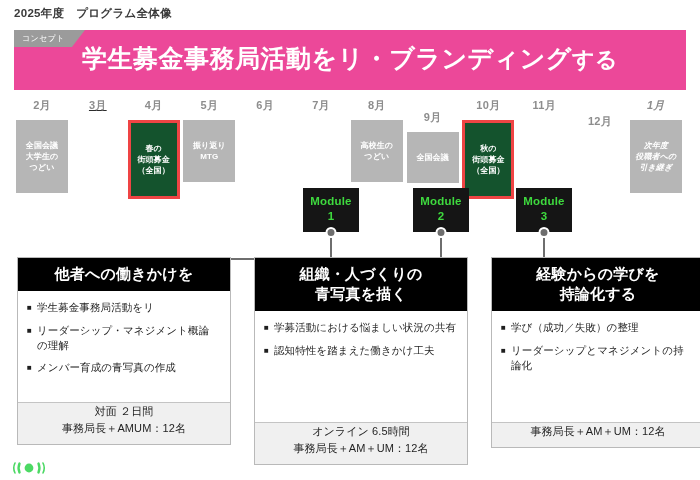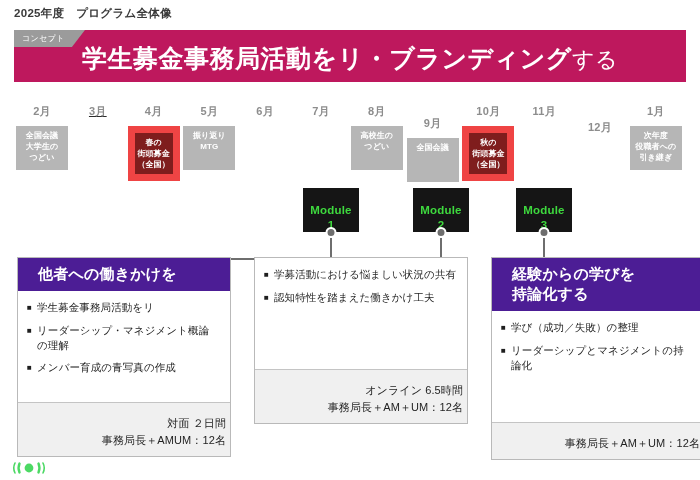--- a/index.html
+++ b/index.html
@@ -27,22 +27,22 @@
     color: #3a3a3a;
     white-space: pre;
   }
 
   
   .banner {
     position: absolute;
     left: 14px;
     top: 30px;
     width: 672px;
-    height: 52px;
-    background: #be185d;
+    height: 60px;
+    background: #ec4899;
   }
   .banner-tab {
     position: absolute;
     left: 0;
     top: 0;
     height: 17px;
     padding: 0 20px 0 8px;
     background: #9b9b9b;
     color: #ffffff;
     font-size: 8px;
@@ -58,29 +58,29 @@
     top: 11px;
     text-align: center;
     color: #ffffff;
     font-size: 25px;
     font-weight: bold;
     letter-spacing: 0.5px;
     line-height: 34px;
     white-space: nowrap;
   }
   .banner-title .light {
-    font-weight: normal;
+    font-weight: bold;
     font-size: 22px;
   }
 
   
   .timeline {
     position: absolute;
     left: 0;
-    top: 104px;
+    top: 98px;
     width: 624px;
     height: 80px;
   }
   .month-col {
     position: absolute;
     top: 0;
     width: 56px;
     text-align: center;
   }
   .month-label {
@@ -90,43 +90,43 @@
     letter-spacing: 0.3px;
   }
   .event-box {
     position: absolute;
     top: 22px;
     left: 50%;
     transform: translateX(-50%);
     width: 52px;
     min-height: 44px;
     box-sizing: border-box;
-    padding: 4px 1px;
+    padding: 20px 1px;
     color: #ffffff;
     font-size: 8px;
     font-weight: bold;
     line-height: 11px;
     text-align: center;
     letter-spacing: 0.1px;
   }
   .event-box.gray { background: #b6b6b6; }
-  .event-box.dark { background: #7f1d1d; border: 7px solid #ef4444; }
+  .event-box.dark { background: #14532d; border: 3px solid #ef4444; }
 
   
   .module {
     position: absolute;
     width: 56px;
     height: 44px;
     background: #151515;
     color: #3ed93e;
     font-size: 11.5px;
     font-weight: bold;
     line-height: 15px;
     text-align: center;
-    padding-top: 15px;
+    padding-top: 6px;
     box-sizing: border-box;
     letter-spacing: 0.2px;
   }
   .module .num { display: block; }
   .module-dot {
     position: absolute;
     left: 50%;
     bottom: -6px;
     transform: translateX(-50%);
     width: 11px;
@@ -146,26 +146,26 @@
   
   .card {
     position: absolute;
     top: 257px;
     width: 214px;
     border: 1px solid #b9b9b9;
     background: #ffffff;
     box-sizing: border-box;
   }
   .card-head {
-    background: #4c1d95;
+    background: #000000;
     color: #ffffff;
     font-size: 15px;
     font-weight: bold;
     line-height: 20px;
-    text-align: left;
+    text-align: center;
     padding: 6px 20px 7px;
     letter-spacing: 0.2px;
   }
   .card-body {
     padding: 9px 10px 8px 9px;
     height: 111px;
     box-sizing: border-box;
   }
   .bullet {
     display: flex;
@@ -178,24 +178,24 @@
   .bullet .mark {
     flex: 0 0 auto;
     margin-right: 5px;
     font-size: 8px;
     line-height: 16px;
     color: #1f1f1f;
   }
   .card-foot {
     border-top: 1px solid #c4c4c4;
     background: #f0f0f0;
-    text-align: right;
+    text-align: center;
     font-size: 11px;
     line-height: 17px;
-    padding: 12px 4px 7px;
+    padding: 0 4px 7px;
     color: #1f1f1f;
     letter-spacing: 0.1px;
   }
 
   
   .logo {
     position: absolute;
     left: 12px;
     bottom: 6px;
     width: 34px;
@@ -267,21 +267,21 @@
         <div>街頭募金</div>
         <div>（全国）</div>
       </div>
     </div>
     <div class="month-col" style="left: 516.2px;">
       <div class="month-label">11月</div>
     </div>
     <div class="month-col" style="left: 572px; margin-top: 16px;">
       <div class="month-label">12月</div>
     </div>
-    <div class="month-col" style="left: 627.8px;">
+    <div class="month-col" style="left: 627.8px; font-style: italic;">
       <div class="month-label">1月</div>
       <div class="event-box gray">
         <div>次年度</div>
         <div>役職者への</div>
         <div>引き継ぎ</div>
       </div>
     </div>
   </div>
 
 <div id="modules-layer">
@@ -320,20 +320,24 @@
           <span class="mark">■</span>
           <span>メンバー育成の青写真の作成</span>
         </div>
       </div>
       <div class="card-foot">
         <div>対面 ２日間</div>
         <div>事務局長＋AMUM：12名</div>
       </div>
     </div>
     <div class="card" style="left: 254px;">
+      <div class="card-head">
+        <div>組織・人づくりの</div>
+        <div>青写真を描く</div>
+      </div>
       <div class="card-body">
         <div class="bullet">
           <span class="mark">■</span>
           <span>学募活動における悩ましい状況の共有</span>
         </div>
         <div class="bullet">
           <span class="mark">■</span>
           <span>認知特性を踏まえた働きかけ工夫</span>
         </div>
       </div>

